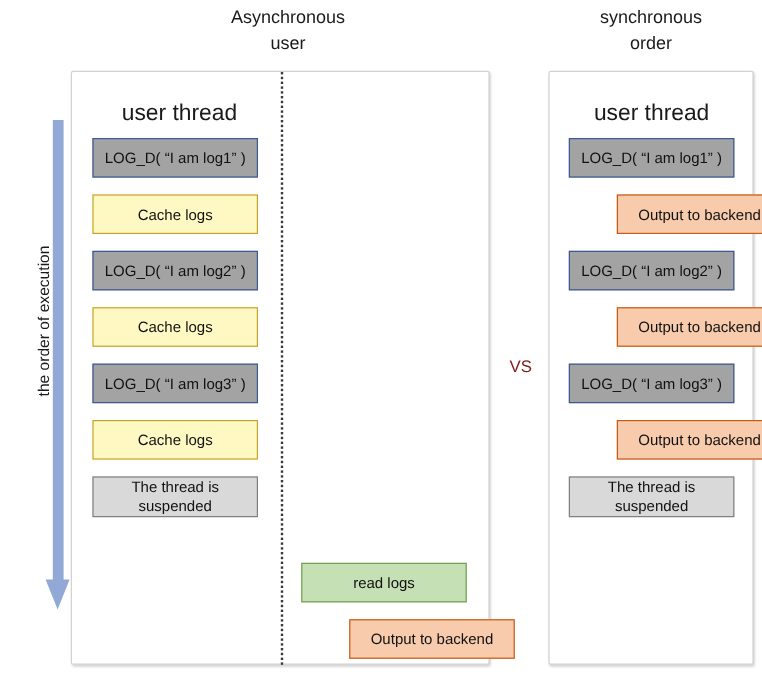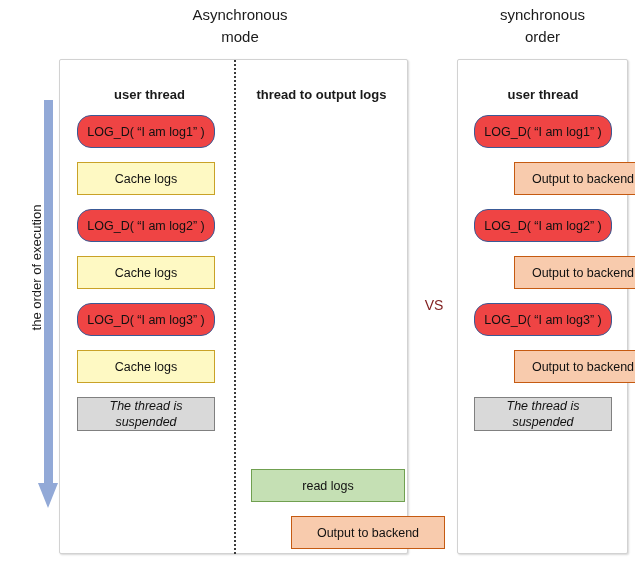--- a/index.html
+++ b/index.html
@@ -47,60 +47,59 @@
     top: 0px;
     width: 0;
     height: 494px;
     border-left: 2px dotted #3a3a3a;
   }
 
   
   .col-header {
     position: absolute;
     text-align: center;
-    font-size: 13px;
+    font-size: 19px;
     line-height: 18px;
     color: #1a1a1a;
     top: 26px;
-    font-weight: bold;
   }
   #hdr-user-thread-async   { left: 8px;   width: 163px; }
   #hdr-output-thread-async { left: 180px; width: 163px; }
   #hdr-user-thread-sync    { left: 5px;   width: 160px; }
 
   
   .block {
     position: absolute;
     box-sizing: border-box;
     display: flex;
     align-items: center;
     justify-content: center;
     text-align: center;
     font-size: 12.5px;
     line-height: 16px;
     color: #111111;
     border-width: 1px;
     border-style: solid;
     white-space: pre-line;
   }
-  .block.blue   { background: #ef4444; border-color: #3A5A96; border-radius: 14px; }
+  .block.blue   { background: #a3a3a3; border-color: #3A5A96; }
   .block.yellow { background: #fef9c3; border-color: #C9A227; }
   .block.orange { background: #F8CBAD; border-color: #C55A11; margin-left: 40px; }
   .block.green  { background: #C5E0B4; border-color: #70A050; }
   .block.grey   { background: #D9D9D9; border-color: #808080; }
 
   
   .col-user-async { left: 17px; width: 138px; }
   
-  .col-out-async  { left: 191px; width: 154px; }
+  .col-out-async  { left: 191px; width: 138px; }
   
   .col-user-sync  { left: 16px; width: 138px; }
 
   .h-std  { height: 33px; }
-  .h-tall { height: 34px; font-style: italic; }
+  .h-tall { height: 34px; }
 
   
   #vs-label {
     position: absolute;
     left: 412px;
     top: 297px;
     width: 44px;
     text-align: center;
     font-size: 14px;
     color: #7f1d1d;
@@ -142,38 +141,37 @@
     color: #1a1a1a;
     transform: rotate(-90deg);
     transform-origin: center center;
     white-space: nowrap;
   }
 </style>
 </head>
 <body>
 
 <div class="panel-title" id="title-async">Asynchronous
-mode</div>
+user</div>
 
 <div class="panel-title" id="title-sync">synchronous
 order</div>
 
 <div id="order-arrow-wrap">
   <div id="order-arrow-shaft"></div>
   <div id="order-arrow-head"></div>
   <div id="order-arrow-label">the order of execution</div>
 </div>
 
 <div class="panel" id="panel-async">
 
   <div id="thread-divider"></div>
 
   <div class="col-header" id="hdr-user-thread-async">user thread</div>
 
-  <div class="col-header" id="hdr-output-thread-async">thread to output logs</div>
 
   <div class="block blue col-user-async h-std" style="top: 55px;">LOG_D( “I am log1” )</div>
   <div class="block yellow col-user-async h-std" style="top: 102px;">Cache logs</div>
   <div class="block blue col-user-async h-std" style="top: 149px;">LOG_D( “I am log2” )</div>
   <div class="block yellow col-user-async h-std" style="top: 196px;">Cache logs</div>
   <div class="block blue col-user-async h-std" style="top: 243px;">LOG_D( “I am log3” )</div>
   <div class="block yellow col-user-async h-std" style="top: 290px;">Cache logs</div>
   <div class="block grey col-user-async h-tall" style="top: 337px;">The thread is
 suspended</div>
 

